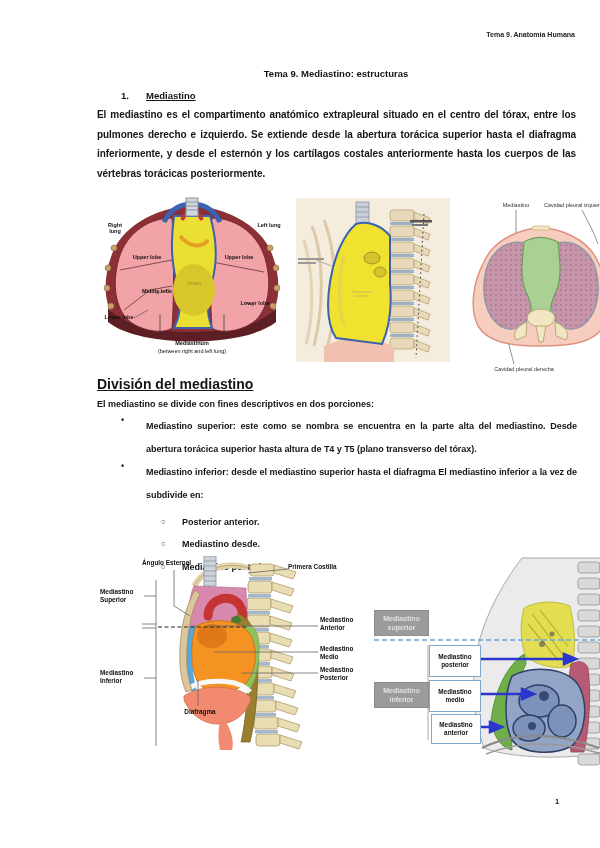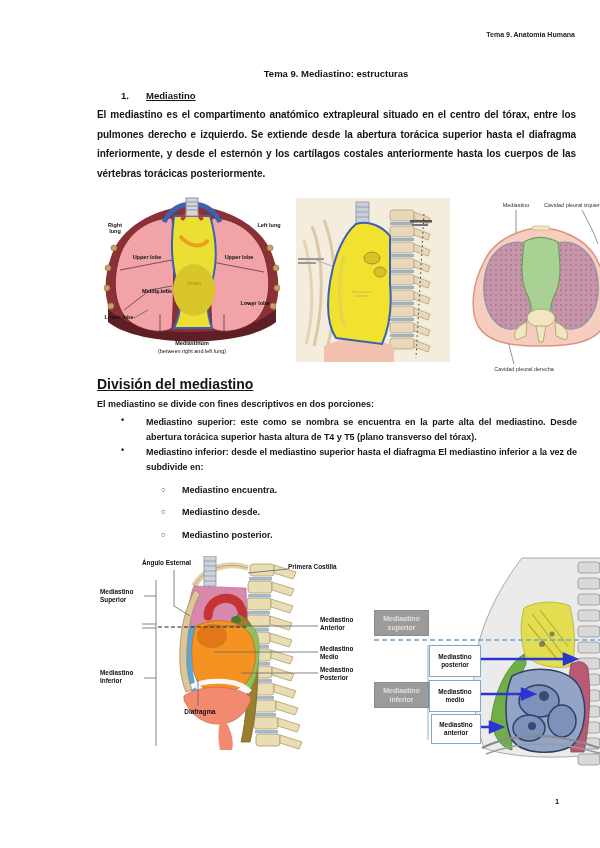--- a/index.html
+++ b/index.html
@@ -10,21 +10,21 @@
   .sec{position:absolute;top:90px;left:85px;font-size:9.5px;font-weight:700;display:flex;}
   .sec .num{width:25px;}
   .sec .h{text-decoration:underline;}
   .para{position:absolute;top:105px;left:61px;width:479px;font-size:10px;font-weight:700;
         line-height:19.6px;text-align:justify;letter-spacing:-0.05px;}
   .divh{position:absolute;top:376px;left:61px;font-size:14px;font-weight:700;text-decoration:underline;}
   .divintro{position:absolute;top:399px;left:61px;font-size:9px;font-weight:700;}
   .bullets{position:absolute;top:415px;left:85px;width:456px;font-size:9px;font-weight:700;}
   .b{display:flex;}
   .b .m{width:25px;flex:none;}
-  .b .t{flex:1;line-height:15px;text-align:justify;letter-spacing:-0.05px;}
+  .b .t{flex:1;line-height:23px;text-align:justify;letter-spacing:-0.05px;}
   .subs{margin-left:40px;margin-top:4px;}
   .sb{display:flex;line-height:22.4px;}
   .sb .m{width:21px;flex:none;font-size:7.5px;}
   .fig{position:absolute;}
   .fig svg{position:absolute;left:0;top:0;}
   .lbl{position:absolute;font-weight:700;color:#111;}
   .f1lbl{font-size:5.5px;line-height:6.3px;text-align:center;}
   .f1heart{color:#b3a125;}
   .f1cap{left:0;width:196px;text-align:center;font-size:5.5px;line-height:7px;}
   .f3lbl{font-size:5.5px;font-weight:400;color:#333;line-height:6.5px;}
@@ -178,21 +178,21 @@
       <span class="m">•</span>
       <span class="t">Mediastino superior: este como se nombra se encuentra en la parte alta del mediastino. Desde abertura torácica superior hasta altura de T4 y T5 (plano transverso del tórax).</span>
     </div>
     <div class="b">
       <span class="m">•</span>
       <span class="t">Mediastino inferior: desde el mediastino superior hasta el diafragma El mediastino inferior a la vez de subdivide en:</span>
     </div>
     <div class="subs">
       <div class="sb">
         <span class="m">○</span>
-        <span class="t">Mediastino encuentra.</span>
+        <span class="t">Posterior anterior.</span>
       </div>
       <div class="sb">
         <span class="m">○</span>
         <span class="t">Mediastino desde.</span>
       </div>
       <div class="sb">
         <span class="m">○</span>
         <span class="t">Mediastino posterior.</span>
       </div>
     </div>

